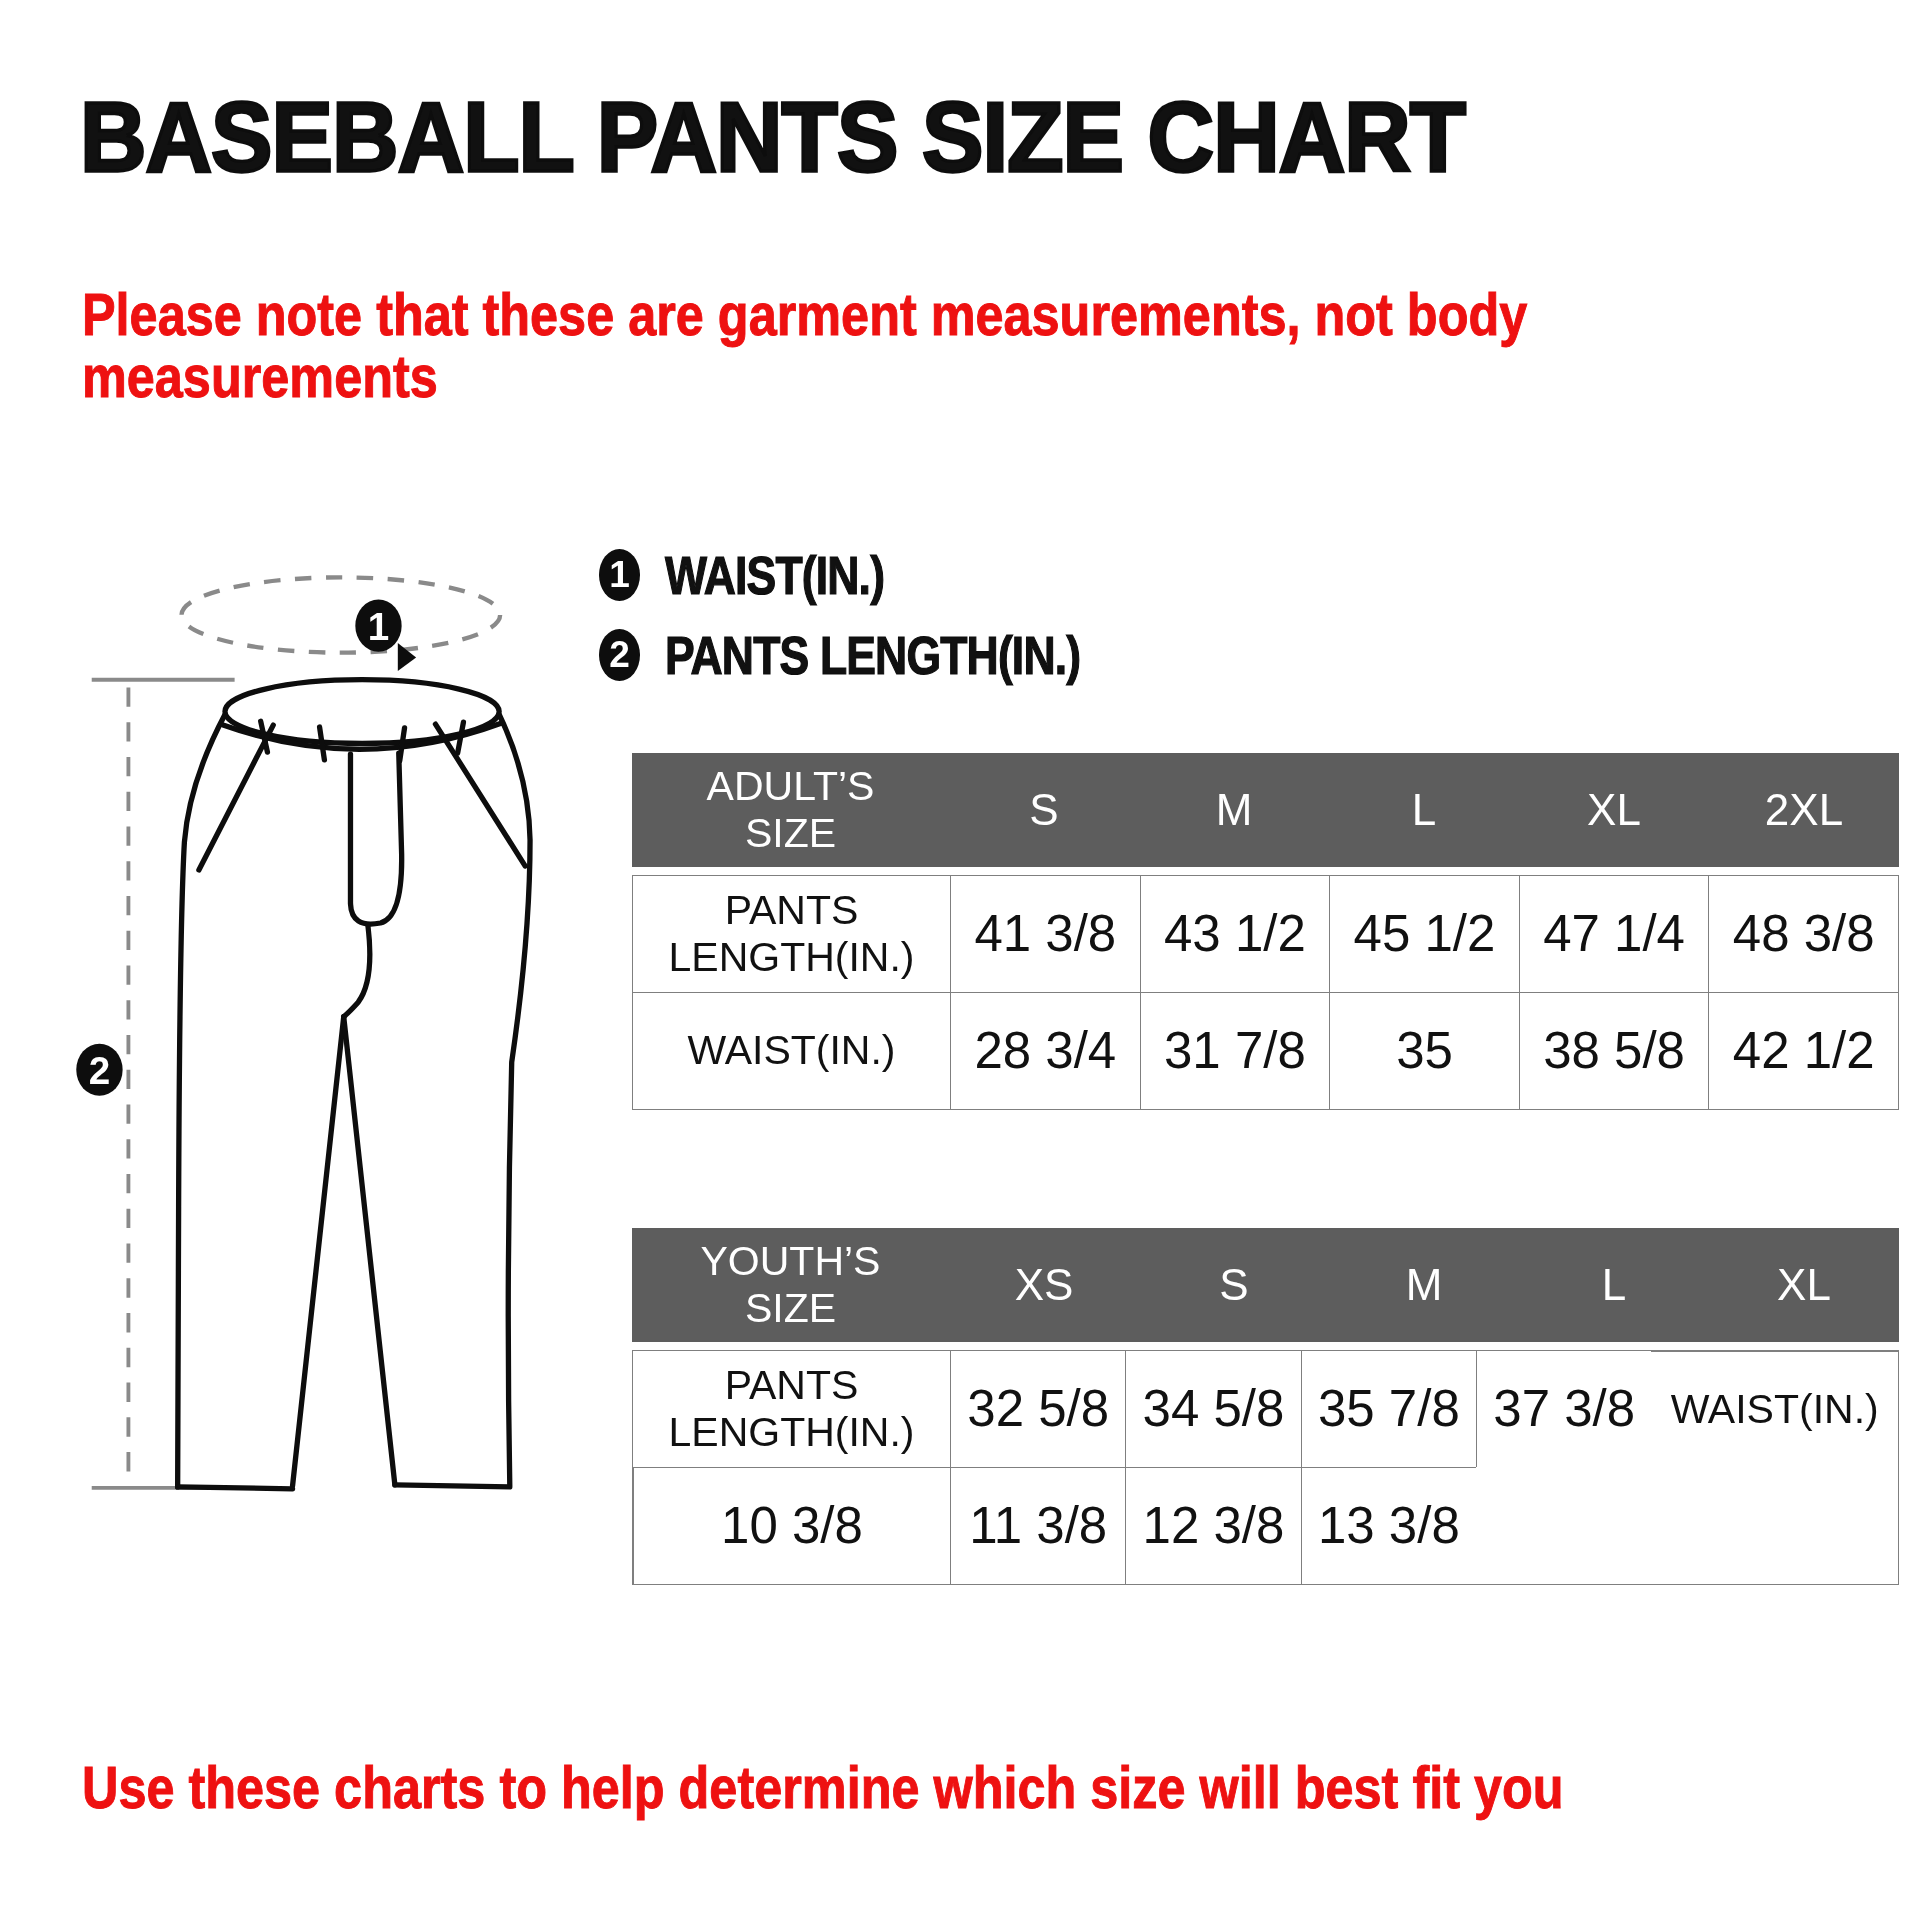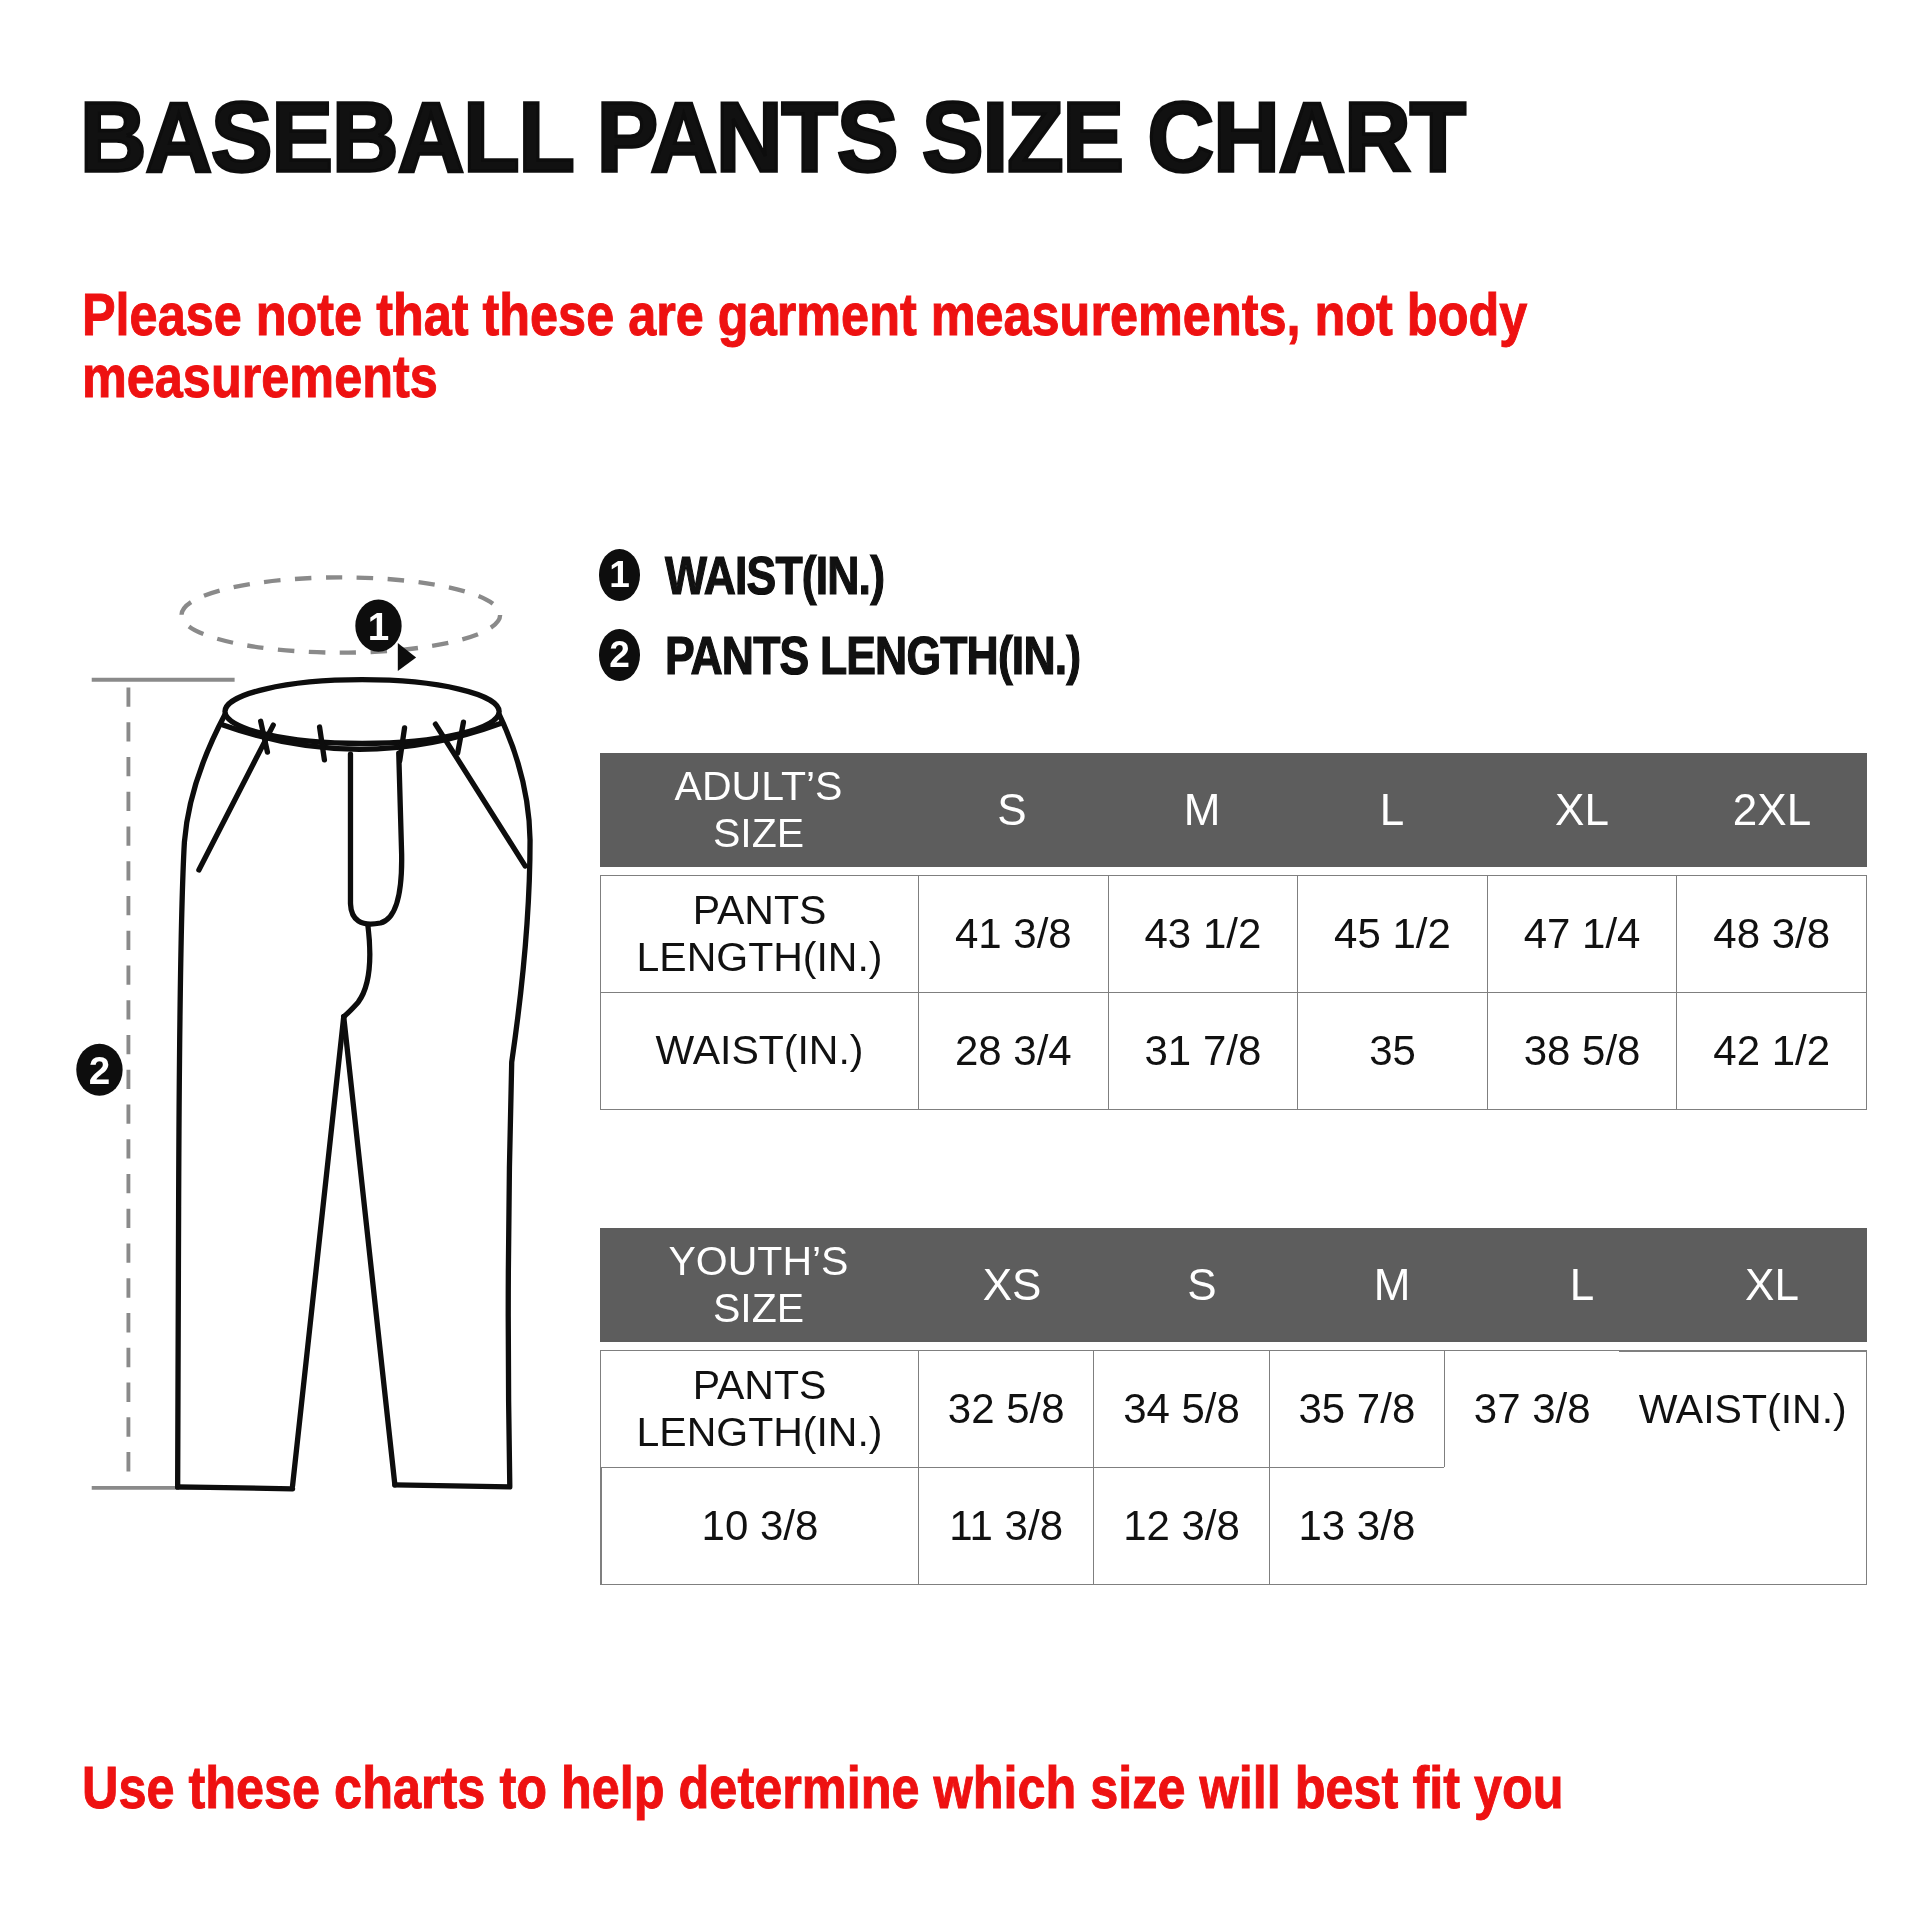--- a/index.html
+++ b/index.html
@@ -29,35 +29,35 @@
     width:41px;height:52px;background:#0d0d0d;border-radius:50%;color:#fff;
     font-size:37px;font-weight:700;display:flex;align-items:center;justify-content:center;
     flex:0 0 auto;
   }
   .legend-label{
     font-size:53px;font-weight:700;letter-spacing:-1px;white-space:nowrap;
     -webkit-text-stroke:1.2px #0d0d0d;transform:scaleX(.84);transform-origin:left center;
   }
   .figure-svg{position:absolute;left:0;top:0;pointer-events:none;}
 
-  .size-table{position:absolute;left:600px;width:1267px;}
+  .size-table{position:absolute;left:632px;width:1267px;}
   .size-table.adult{top:753px;}
   .size-table.youth{top:1228px;}
   .thead{
     display:grid;grid-template-columns:317px repeat(5,1fr);height:114px;
     background:#5d5d5d;color:#fff;
   }
   .th{display:flex;align-items:center;justify-content:center;font-size:44px;}
   .th.label{font-size:41px;line-height:1.15;text-align:center;padding:0 58px;box-sizing:border-box;}
   .tbody{
     display:grid;grid-template-columns:317px repeat(5,1fr);
     margin-top:7.7px;border:1.9px solid #7f7f7f;background:#fff;
   }
   .td{
-    display:flex;align-items:center;justify-content:center;height:116px;font-size:42px;
+    display:flex;align-items:center;justify-content:center;height:116px;font-size:51px;
     border-left:1.9px solid #7f7f7f;border-top:1.9px solid #7f7f7f;letter-spacing:0;
   }
   .td.c0{border-left:none;}
   .td.r0{border-top:none;}
   .td.label{font-size:41px;line-height:1.15;text-align:center;padding:0 19.3px;box-sizing:border-box;}
 </style>
 </head>
 <body>
 
 <div class="canvas">

